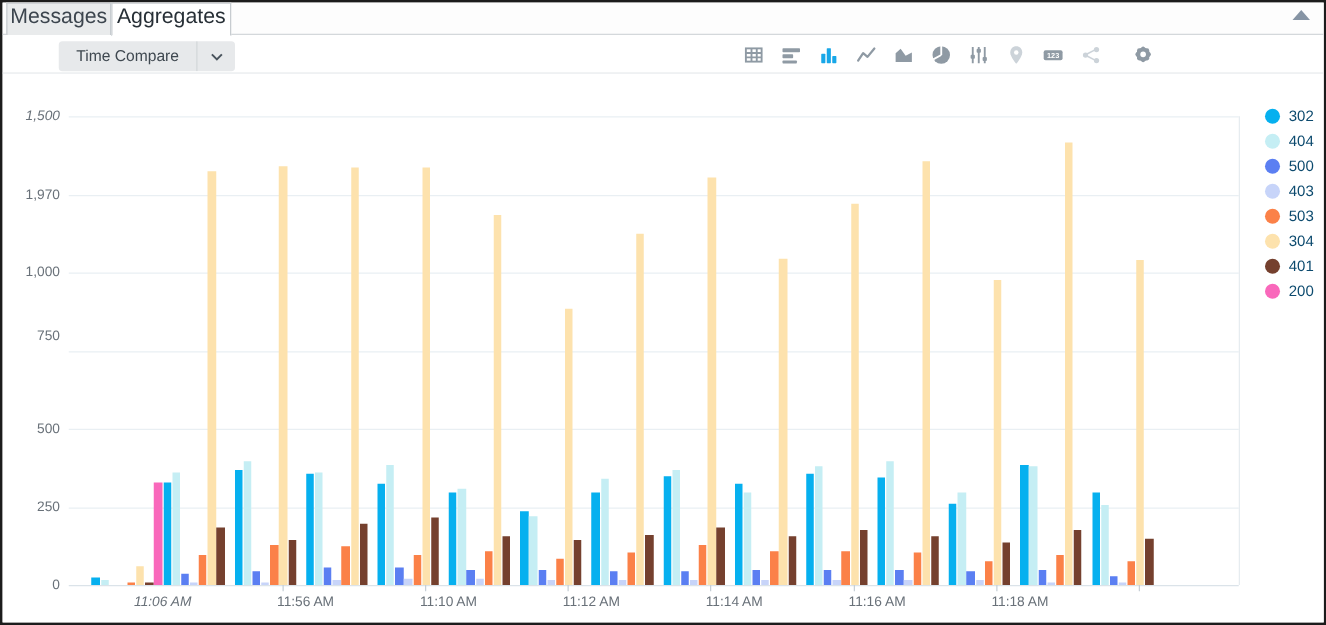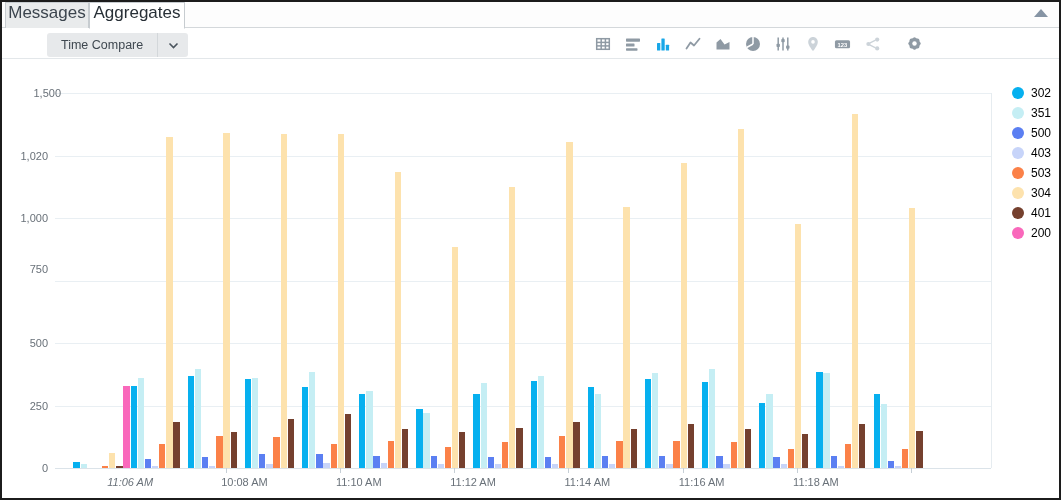--- a/index.html
+++ b/index.html
@@ -36,21 +36,21 @@
   .gridline.base{background:#dbe3e9;}
   .plot-right{position:absolute;width:1px;background:#e6ecf0;}
   .ylab{position:absolute;width:40px;text-align:right;font-size:11px;color:#697179;line-height:12px;}
   .xlab{position:absolute;font-size:11px;color:#697179;transform:translateX(-50%);white-space:nowrap;}
   .xtick{position:absolute;width:1px;height:5px;background:#c6cfd6;}
   .bar{position:absolute;}
   
   .legend{position:absolute;right:8px;top:85px;display:flex;flex-direction:column;gap:8px;}
   .leg-item{display:flex;align-items:center;gap:7px;cursor:pointer;height:12px;}
   .leg-dot{width:12px;height:12px;border-radius:50%;flex:0 0 auto;}
-  .leg-text{font-size:12px;color:#000000;}
+  .leg-text{font-size:12px;color:#0c4a6e;}
 </style>
 </head>
 <body>
 
 <div class="window">
 
   <div class="tabbar">
     <div class="tab tab-inactive">
       <span>Messages</span>
     </div>
@@ -177,23 +177,23 @@
       <div class="ylab" style="right: 1011px; left: 6px; top: 403px; width: 40px;">0</div>
       <div class="gridline" style="left: 53px; width: 936px; top: 346.5px;"></div>
       <div class="ylab" style="right: 1011px; left: 6px; top: 340.5px; width: 40px;">250</div>
       <div class="gridline" style="left: 53px; width: 936px; top: 284px;"></div>
       <div class="ylab" style="right: 1011px; left: 6px; top: 278px; width: 40px;">500</div>
       <div class="gridline" style="left: 53px; width: 936px; top: 221.5px;"></div>
       <div class="ylab" style="right: 1011px; left: 6px; top: 204px; width: 40px;">750</div>
       <div class="gridline" style="left: 53px; width: 936px; top: 159px;"></div>
       <div class="ylab" style="right: 1011px; left: 6px; top: 153px; width: 40px;">1,000</div>
       <div class="gridline" style="left: 53px; width: 936px; top: 96.5px;"></div>
-      <div class="ylab" style="right: 1011px; left: 6px; top: 90.5px; width: 40px;">1,020</div>
+      <div class="ylab" style="right: 1011px; left: 6px; top: 90.5px; width: 40px;">1,970</div>
       <div class="gridline" style="left: 53px; width: 936px; top: 34px;"></div>
-      <div class="ylab" style="right: 1011px; left: 19px; top: 28px; width: 40px;">1,500</div>
+      <div class="ylab" style="right: 1011px; left: 6px; top: 28px; width: 40px; font-style: italic;">1,500</div>
       <div class="plot-right" style="left: 989px; top: 34px; height: 375px;"></div>
       <div class="bar" style="left: 71.4px; width: 6.3px; top: 402.75px; height: 6.25px; background: rgb(6, 176, 239);"></div>
       <div class="bar" style="left: 128.55px; width: 6.3px; top: 326.5px; height: 82.5px; background: rgb(6, 176, 239);"></div>
       <div class="bar" style="left: 185.7px; width: 6.3px; top: 316.5px; height: 92.5px; background: rgb(6, 176, 239);"></div>
       <div class="bar" style="left: 242.85px; width: 6.3px; top: 320.25px; height: 88.75px; background: rgb(6, 176, 239);"></div>
       <div class="bar" style="left: 300px; width: 6.3px; top: 327.75px; height: 81.25px; background: rgb(6, 176, 239);"></div>
       <div class="bar" style="left: 357.15px; width: 6.3px; top: 335.25px; height: 73.75px; background: rgb(6, 176, 239);"></div>
       <div class="bar" style="left: 414.3px; width: 6.3px; top: 350.25px; height: 58.75px; background: rgb(6, 176, 239);"></div>
       <div class="bar" style="left: 471.45px; width: 6.3px; top: 335.25px; height: 73.75px; background: rgb(6, 176, 239);"></div>
       <div class="bar" style="left: 528.6px; width: 6.3px; top: 321.5px; height: 87.5px; background: rgb(6, 176, 239);"></div>
@@ -293,36 +293,36 @@
       <div class="bar" style="left: 914.34px; width: 6.3px; top: 371.5px; height: 37.5px; background: rgb(117, 64, 46);"></div>
       <div class="bar" style="left: 121.38px; width: 6.3px; top: 326.5px; height: 82.5px; background: rgb(249, 104, 187);"></div>
       <div class="xtick" style="left: 223.5px; top: 409px;"></div>
       <div class="xtick" style="left: 337.8px; top: 409px;"></div>
       <div class="xtick" style="left: 452.1px; top: 409px;"></div>
       <div class="xtick" style="left: 566.4px; top: 409px;"></div>
       <div class="xtick" style="left: 680.7px; top: 409px;"></div>
       <div class="xtick" style="left: 795px; top: 409px;"></div>
       <div class="xtick" style="left: 909.3px; top: 409px;"></div>
       <div class="xlab" style="left: 128.15px; top: 417px; font-style: italic;">11:06 AM</div>
-      <div class="xlab" style="left: 242.45px; top: 417px;">10:08 AM</div>
+      <div class="xlab" style="left: 242.45px; top: 417px;">11:56 AM</div>
       <div class="xlab" style="left: 356.75px; top: 417px;">11:10 AM</div>
       <div class="xlab" style="left: 471.05px; top: 417px;">11:12 AM</div>
       <div class="xlab" style="left: 585.35px; top: 417px;">11:14 AM</div>
       <div class="xlab" style="left: 699.65px; top: 417px;">11:16 AM</div>
       <div class="xlab" style="left: 813.95px; top: 417px;">11:18 AM</div>
     </div>
 
   <div class="legend" id="legend">
       <div class="leg-item">
         <span class="leg-dot" style="background: rgb(6, 176, 239);"></span>
         <span class="leg-text">302</span>
       </div>
       <div class="leg-item">
         <span class="leg-dot" style="background: rgb(197, 238, 244);"></span>
-        <span class="leg-text">351</span>
+        <span class="leg-text">404</span>
       </div>
       <div class="leg-item">
         <span class="leg-dot" style="background: rgb(91, 127, 242);"></span>
         <span class="leg-text">500</span>
       </div>
       <div class="leg-item">
         <span class="leg-dot" style="background: rgb(199, 212, 249);"></span>
         <span class="leg-text">403</span>
       </div>
       <div class="leg-item">

